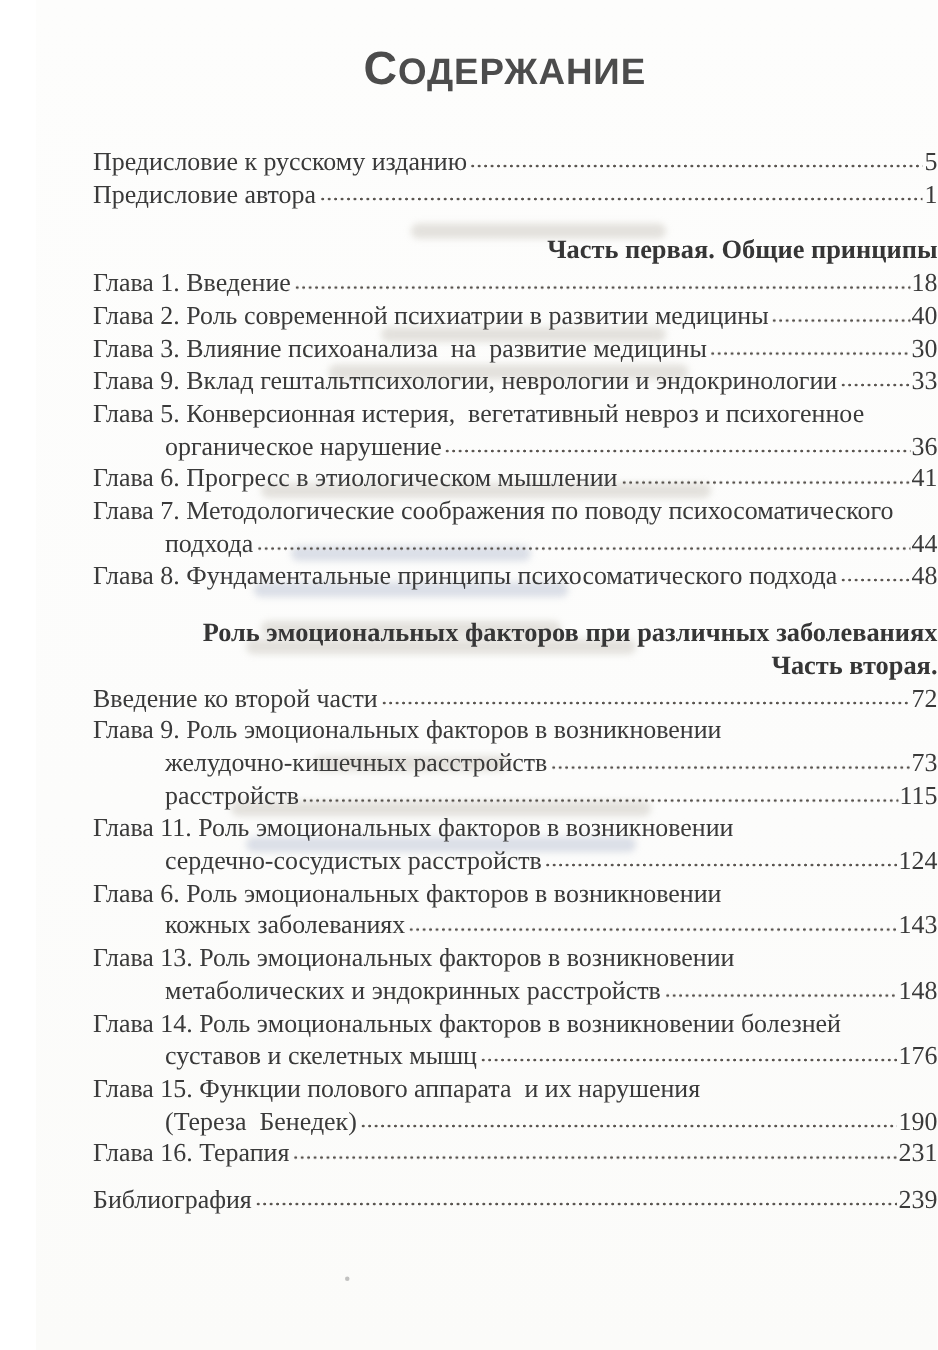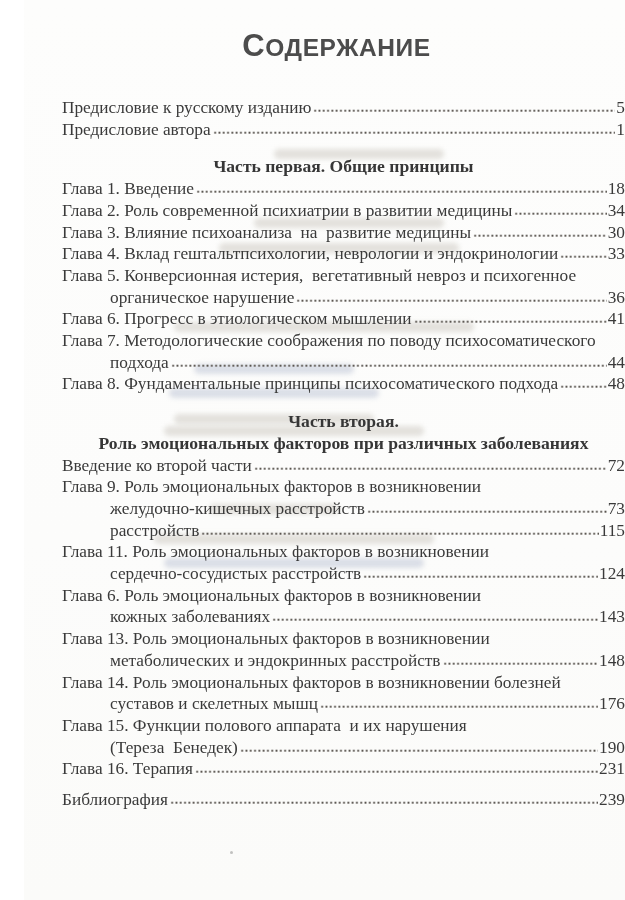--- a/index.html
+++ b/index.html
@@ -29,21 +29,21 @@
   .row .t { white-space:pre; }
   .row .t.indent { padding-left:48px; }
   .dots {
     flex:1 1 auto; min-width:10px; height:4px; margin:0 1px 0 2px;
     background-image: radial-gradient(circle, #57524d 0.9px, rgba(87,82,77,0) 1.15px);
     background-size:4.3px 4.3px;
     background-position:0 100%;
     background-repeat:repeat-x;
   }
   .pg { white-space:pre; }
-  .part-heading { text-align:center; font-weight:700; color:#363636; margin-top:16px; font-size:17.6px; }
+  .part-heading { text-align:right; font-weight:700; color:#363636; margin-top:16px; font-size:17.6px; }
   .part-heading .hline { line-height:21.7px; }
   .extra-space { margin-top:9px;text-align:center; }
   
   .artifacts { position:absolute; inset:0; z-index:1; pointer-events:none; }
   .smudge {
     position:absolute; height:10px; border-radius:5px;
     background:rgba(168,162,150,0.30); filter:blur(2.6px);
   }
   .smudge.blue { background:rgba(125,140,175,0.26); }
   .speck {
@@ -94,33 +94,33 @@
         <div class="row">
           <span class="t">Глава 1. Введение</span>
           <span class="dots"></span>
           <span class="pg">18</span>
         </div>
       </div>
       <div class="entry">
         <div class="row">
           <span class="t">Глава 2. Роль современной психиатрии в развитии медицины</span>
           <span class="dots"></span>
-          <span class="pg">34</span>
+          <span class="pg">40</span>
         </div>
       </div>
       <div class="entry">
         <div class="row">
           <span class="t">Глава 3. Влияние психоанализа  на  развитие медицины</span>
           <span class="dots"></span>
           <span class="pg">30</span>
         </div>
       </div>
       <div class="entry">
         <div class="row">
-          <span class="t">Глава 4. Вклад гештальтпсихологии, неврологии и эндокринологии</span>
+          <span class="t">Глава 9. Вклад гештальтпсихологии, неврологии и эндокринологии</span>
           <span class="dots"></span>
           <span class="pg">33</span>
         </div>
       </div>
       <div class="entry">
         <div class="row">
           <span class="t">Глава 5. Конверсионная истерия,  вегетативный невроз и психогенное</span>
         </div>
         <div class="row">
           <span class="t indent">органическое нарушение</span>
@@ -146,22 +146,22 @@
         </div>
       </div>
       <div class="entry">
         <div class="row">
           <span class="t">Глава 8. Фундаментальные принципы психосоматического подхода</span>
           <span class="dots"></span>
           <span class="pg">48</span>
         </div>
       </div>
       <div class="part-heading">
+        <div class="hline">Роль эмоциональных факторов при различных заболеваниях</div>
         <div class="hline">Часть вторая.</div>
-        <div class="hline">Роль эмоциональных факторов при различных заболеваниях</div>
       </div>
       <div class="entry">
         <div class="row">
           <span class="t">Введение ко второй части</span>
           <span class="dots"></span>
           <span class="pg">72</span>
         </div>
       </div>
       <div class="entry">
         <div class="row">

